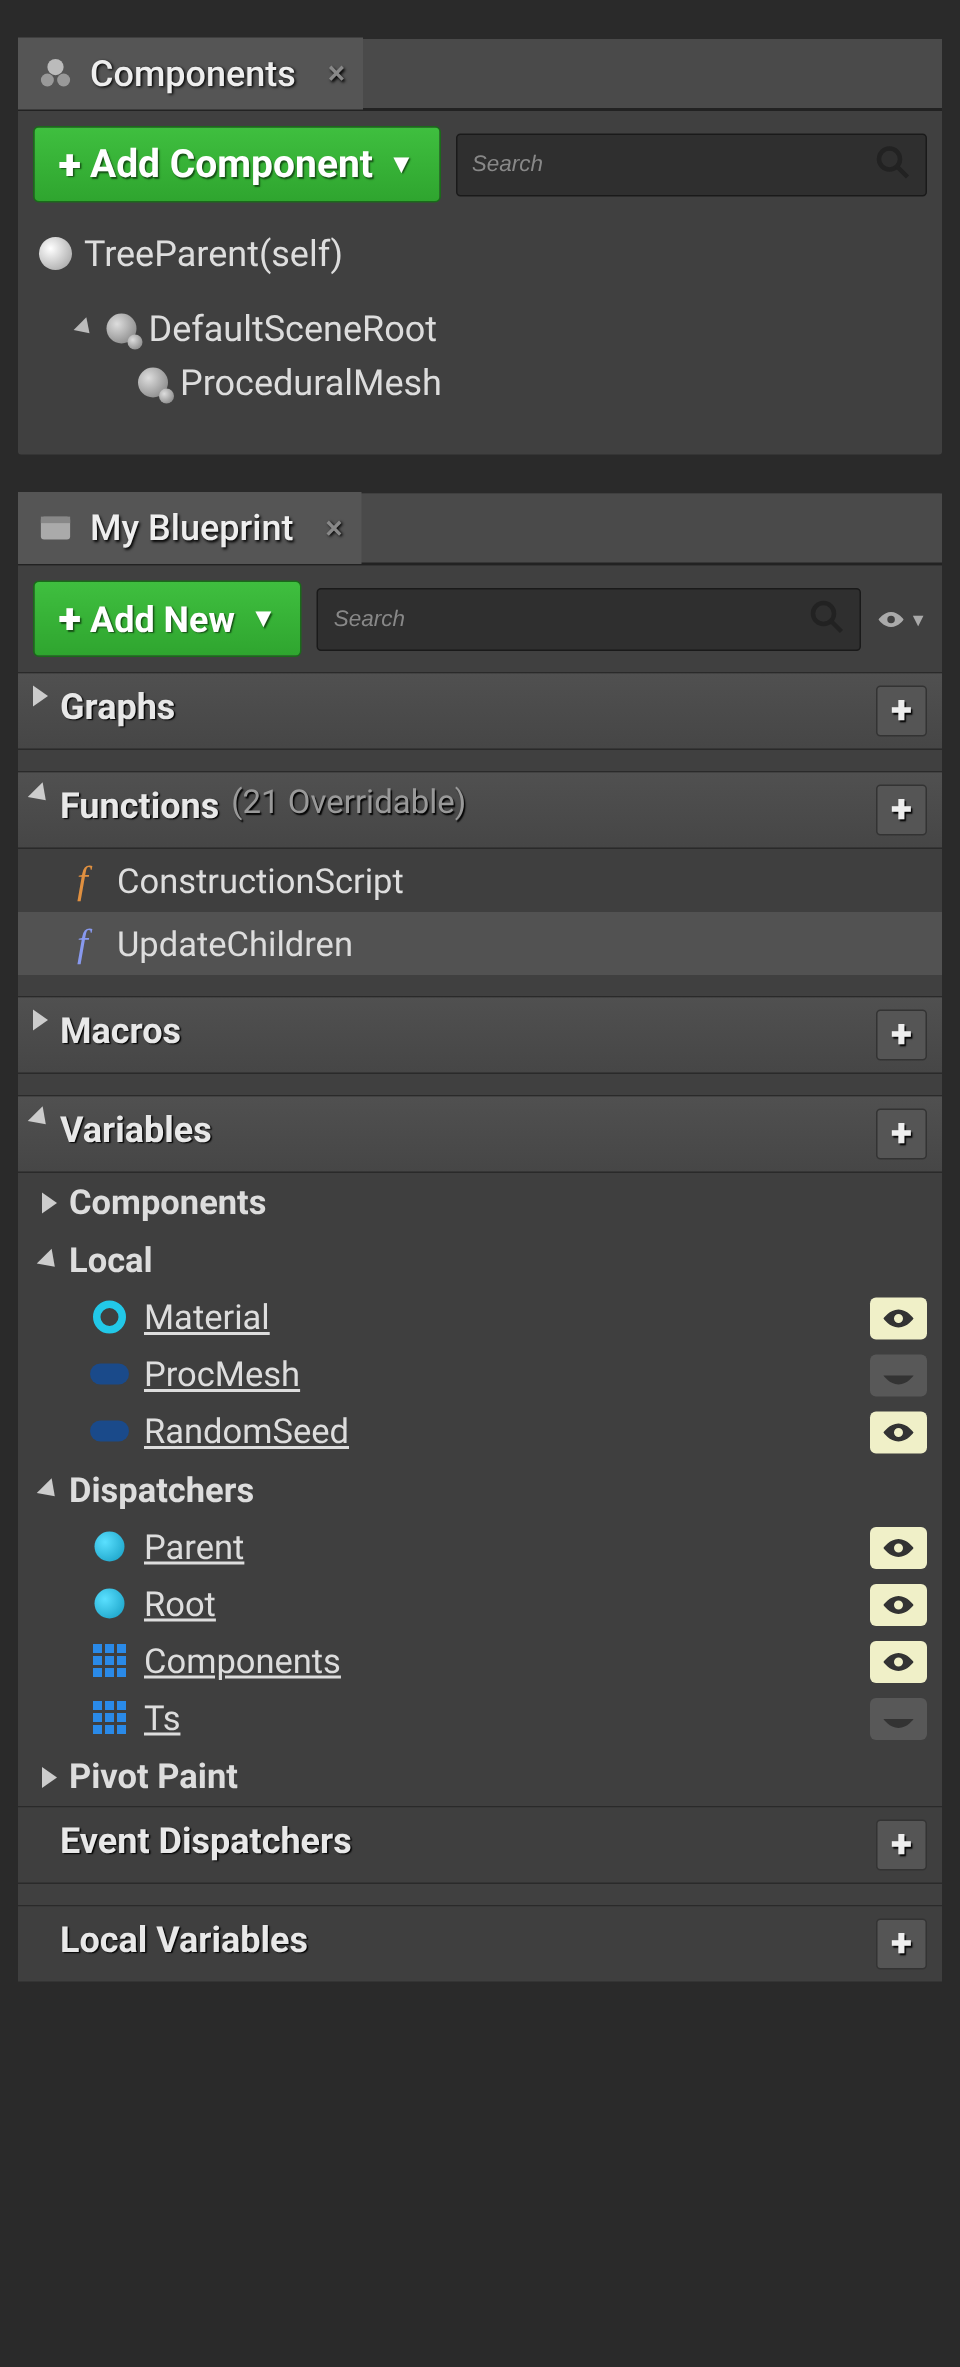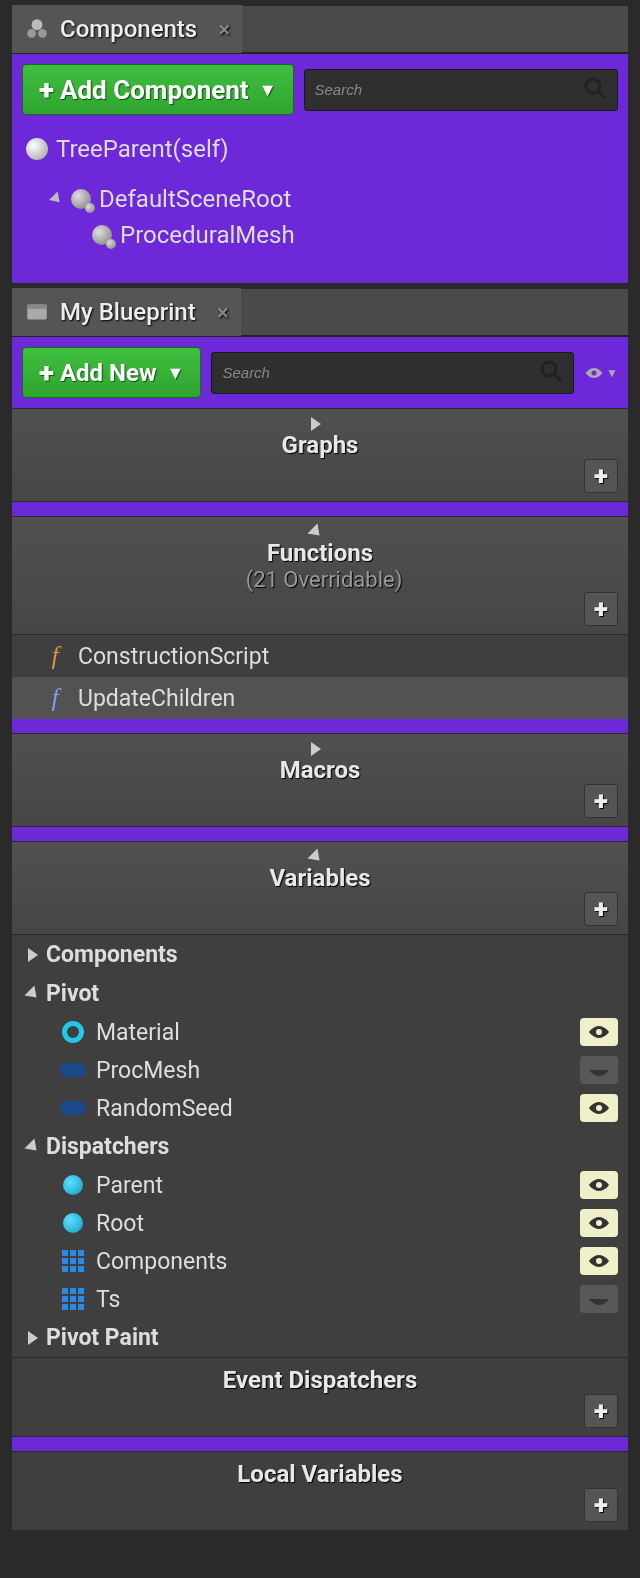--- a/index.html
+++ b/index.html
@@ -5,22 +5,22 @@
   * { box-sizing: border-box; margin: 0; padding: 0; }
   body {
     width: 640px;
     height: 1578px;
     background: #2a2a2a;
     font-family: "Segoe UI", Roboto, Arial, sans-serif;
     color: #ddd;
     overflow: hidden;
   }
   .panel {
-    background: #6d28d9;
-    margin: 6px 12px;
+    background: #404040;
+    margin: 26px 12px;
     border-radius: 2px;
   }
   .tab-header {
     display: flex;
     align-items: center;
     background: #4a4a4a;
     height: 48px;
     position: relative;
     border-bottom: 2px solid #222;
   }
@@ -142,29 +142,27 @@
   }
   .eye-btn .caret { font-size: 12px; margin-left: 2px; color: #aaa; }
 
   
   .section {
     background: #3f3f3f;
     border-top: 1px solid #2a2a2a;
   }
   .section-header {
     display: flex;
-    align-items: center;
     background: linear-gradient(to bottom, #505050, #464646);
     padding: 8px 10px;
     font-size: 24px;
     font-weight: 700;
     color: #e8e8e8;
     border-bottom: 1px solid #2a2a2a;
     text-shadow: 1px 1px 1px #000;
-    flex-direction: column;
   }
   .section-header .tri {
     display: inline-block;
     margin-right: 8px;
   }
   .tri-closed {
     width: 0; height: 0;
     border-left: 10px solid #ccc;
     border-top: 7px solid transparent;
     border-bottom: 7px solid transparent;
@@ -217,25 +215,26 @@
   .subcat {
     display: flex;
     align-items: center;
     padding: 6px 10px 6px 16px;
     font-size: 23px;
     font-weight: 700;
     color: #ddd;
   }
   .var-row {
     display: flex;
-    align-items: center;
+    align-items: flex-start;
     padding: 5px 10px 5px 48px;
     font-size: 23px;
     color: #ddd;
     gap: 10px;
+    text-decoration: underline;
   }
   .var-icon {
     width: 26px; height: 26px;
     display: inline-flex;
     align-items: center; justify-content: center;
   }
   .ring-cyan {
     width: 22px; height: 22px;
     border: 5px solid #22c8e8;
     border-radius: 50%;
@@ -413,21 +412,21 @@
       <div class="add-plus">+</div>
     </div>
 
     <div class="subcat">
       <span class="tri tri-closed" style="margin-right:8px"></span>
       <span>Components</span>
     </div>
 
     <div class="subcat">
       <span class="tri tri-open" style="margin-right:8px"></span>
-      <span>Pivot</span>
+      <span>Local</span>
     </div>
     <div class="var-row">
       <span class="var-icon">
           <span class="ring-cyan"></span>
         </span>
       <span>Material</span>
       <span class="vis-badge vis-on">
           <svg class="eye-svg" viewBox="0 0 24 16" fill="#333">
             <path d="M12 2C6 2 2 8 2 8s4 6 10 6 10-6 10-6-4-6-10-6zm0 9a3 3 0 110-6 3 3 0 010 6z"></path>
           </svg>

